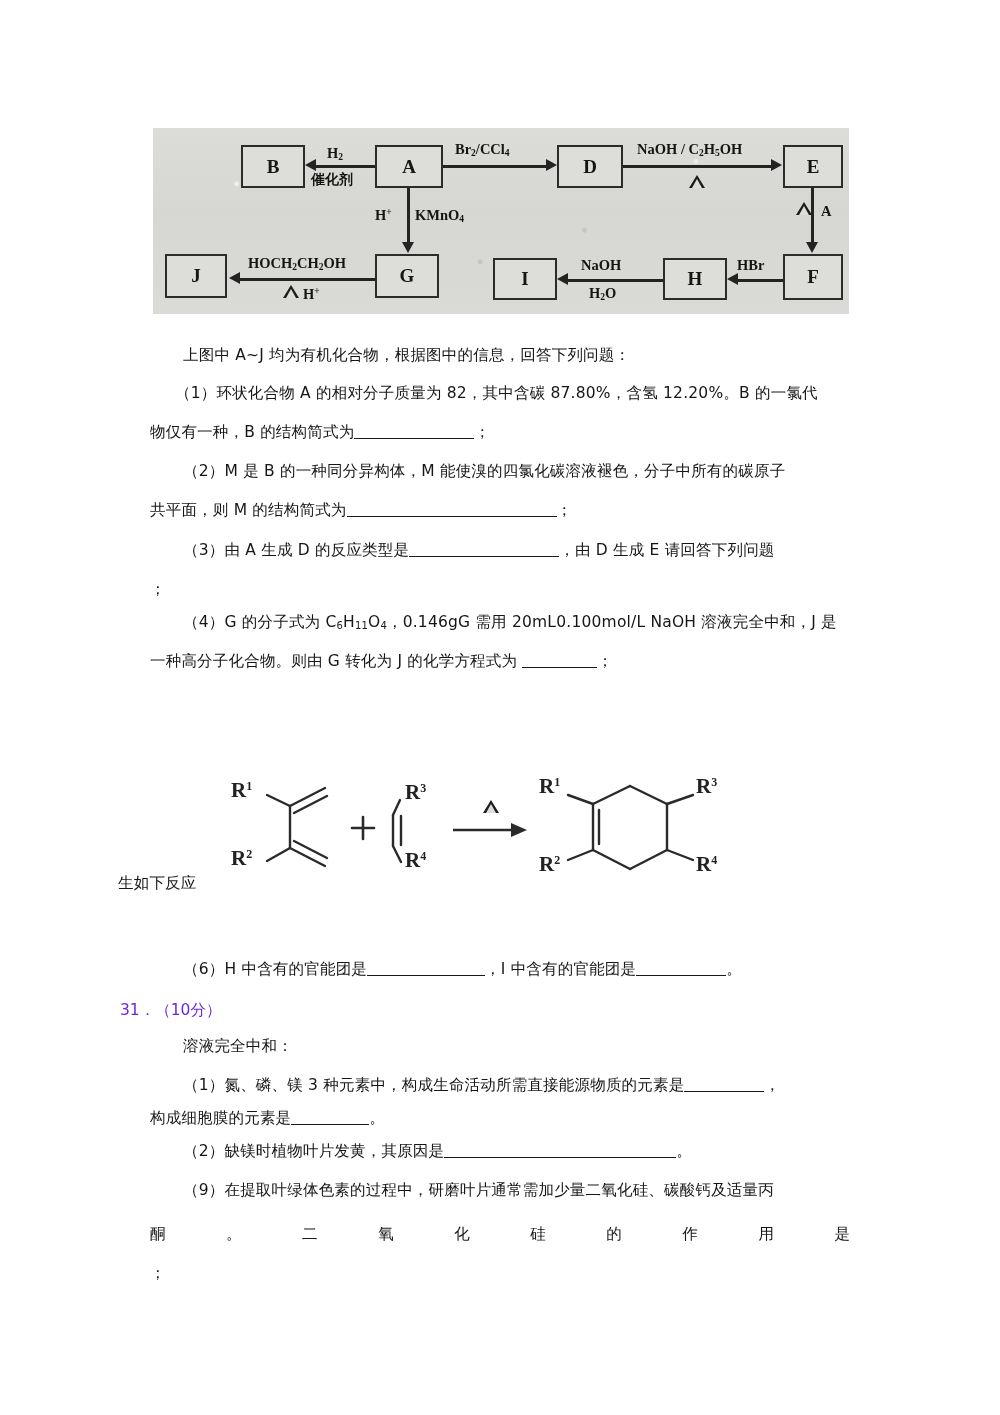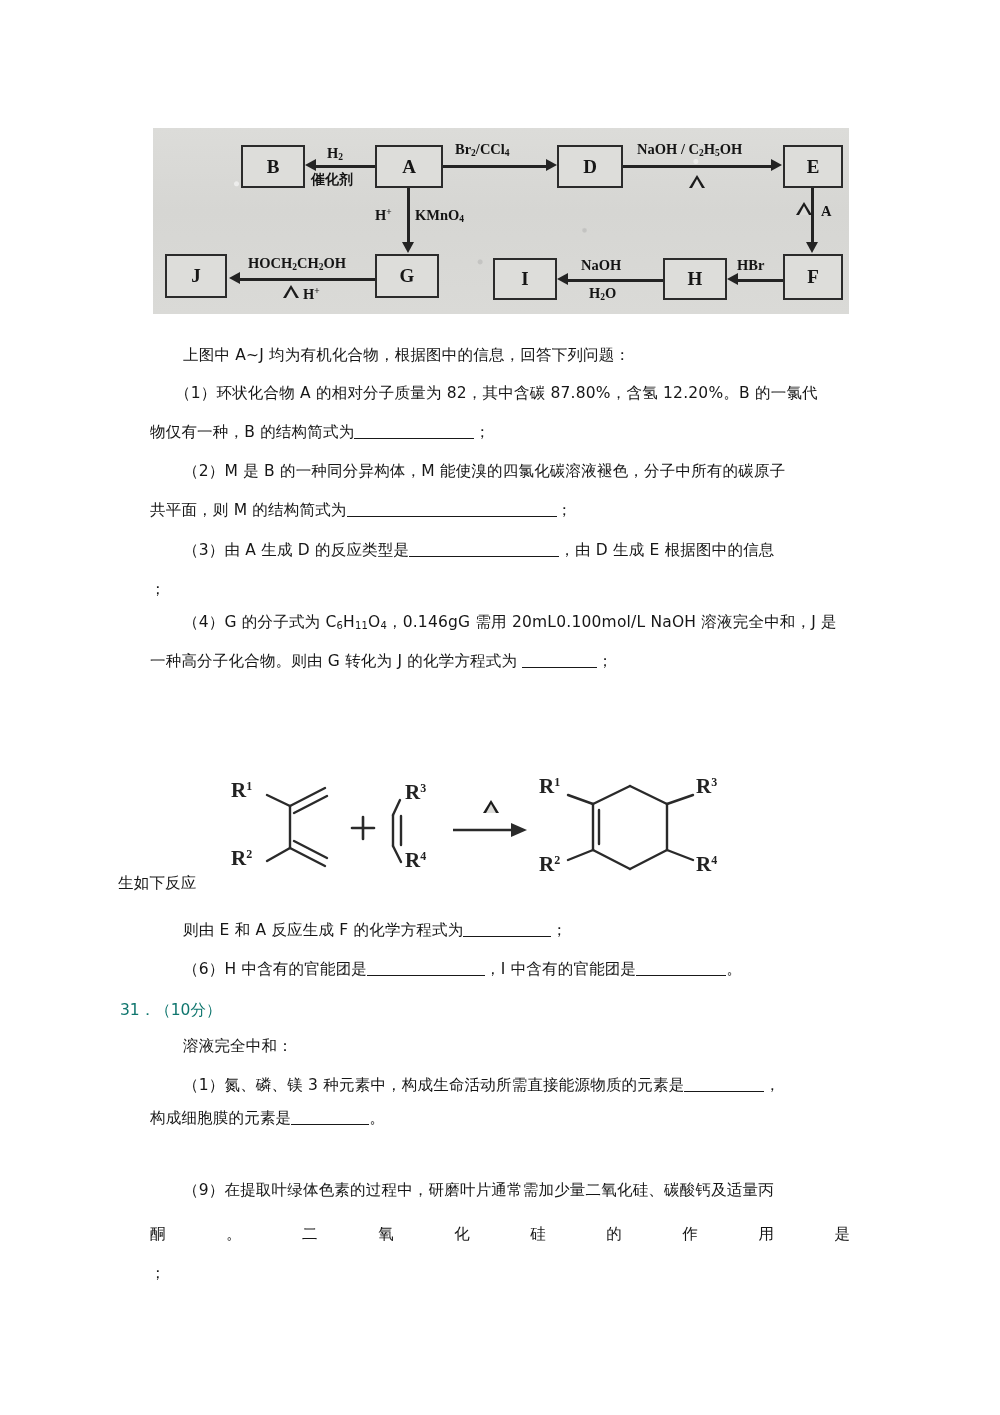--- a/index.html
+++ b/index.html
@@ -127,21 +127,21 @@
   .blank {
     display: inline-block;
     border-bottom: 1.6px solid #191919;
     vertical-align: -2px;
     height: 13px;
   }
   .num-head {
     position: absolute;
     font-family: "DejaVu Sans", sans-serif;
     font-size: 15.5px;
-    color: #0f766e;
+    color: #6d28d9;
     white-space: nowrap;
   }
 
   
   .figure-da {
     position: absolute;
     left: 215px;
     top: 770px;
     width: 520px;
     height: 120px;
@@ -245,21 +245,21 @@
     <span>物仅有一种，B 的结构简式为</span><span class="blank" style="width:120px;"></span><span>；</span>
   </div>
 
   <div class="para" style="left:183px; top:463px;">（2）M 是 B 的一种同分异构体，M 能使溴的四氯化碳溶液褪色，分子中所有的碳原子</div>
 
   <div class="para" style="left:150px; top:502px;">
     <span>共平面，则 M 的结构简式为</span><span class="blank" style="width:210px;"></span><span>；</span>
   </div>
 
   <div class="para" style="left:183px; top:542px;">
-    <span>（3）由 A 生成 D 的反应类型是</span><span class="blank" style="width:150px;"></span><span>，由 D 生成 E 根据图中的信息</span>
+    <span>（3）由 A 生成 D 的反应类型是</span><span class="blank" style="width:150px;"></span><span>，由 D 生成 E 请回答下列问题</span>
   </div>
   <div class="para" style="left:150px; top:581px;">；</div>
 
   <div class="para" style="left:183px; top:614px;">
     （4）G 的分子式为 C<sub>6</sub>H<sub>11</sub>O<sub>4</sub>，0.146gG 需用 20mL0.100mol/L NaOH 溶液完全中和，J 是
   </div>
 
   <div class="para" style="left:150px; top:653px;">
     <span>一种高分子化合物。则由 G 转化为 J 的化学方程式为</span>&nbsp;<span class="blank" style="width:75px;"></span><span>；</span>
   </div>
@@ -316,40 +316,40 @@
     <div class="da-lbl" style="left:190px; top:78px;">R<sup>4</sup></div>
     <div class="tri" style="left:268px; top:30px;"></div>
     <div class="da-lbl" style="left:324px; top:4px;">R<sup>1</sup></div>
     <div class="da-lbl" style="left:324px; top:82px;">R<sup>2</sup></div>
     <div class="da-lbl" style="left:481px; top:4px;">R<sup>3</sup></div>
     <div class="da-lbl" style="left:481px; top:82px;">R<sup>4</sup></div>
   </div>
 
   <div class="para" style="left:118px; top:875px;">生如下反应</div>
 
-  <div class="para" style="left:183px; top:922px;">
-    <span>则由 E 和 A 反应生成 F 的化学方程式为</span><span class="blank" style="width:88px;"></span><span>；</span>
-  </div>
 
   <div class="para" style="left:183px; top:961px;">
     <span>（6）H 中含有的官能团是</span><span class="blank" style="width:118px;"></span><span>，I 中含有的官能团是</span><span class="blank" style="width:90px;"></span><span>。</span>
   </div>
 
   <div class="num-head" style="left:120px; top:1000px;">31．（10分）</div>
 
   <div class="para" style="left:183px; top:1038px;">溶液完全中和：</div>
 
   <div class="para" style="left:183px; top:1077px;">
     <span>（1）氮、磷、镁 3 种元素中，构成生命活动所需直接能源物质的元素是</span><span class="blank" style="width:80px;"></span><span>，</span>
   </div>
 
   <div class="para" style="left:150px; top:1110px;">
     <span>构成细胞膜的元素是</span><span class="blank" style="width:78px;"></span><span>。</span>
   </div>
 
+  <div class="para" style="left:183px; top:1143px;">
+    <span>（2）缺镁时植物叶片发黄，其原因是</span><span class="blank" style="width:232px;"></span><span>。</span>
+  </div>
 
   <div class="para" style="left:183px; top:1182px;">（9）在提取叶绿体色素的过程中，研磨叶片通常需加少量二氧化硅、碳酸钙及适量丙</div>
 
   <div class="para spaced" style="left: 150px; top: 1226px; letter-spacing: 0px; word-spacing: 0px; white-space: nowrap; display: flex; width: 700px; justify-content: space-between;">
       <span>酮</span>
       <span>。</span>
       <span>二</span>
       <span>氧</span>
       <span>化</span>
       <span>硅</span>

